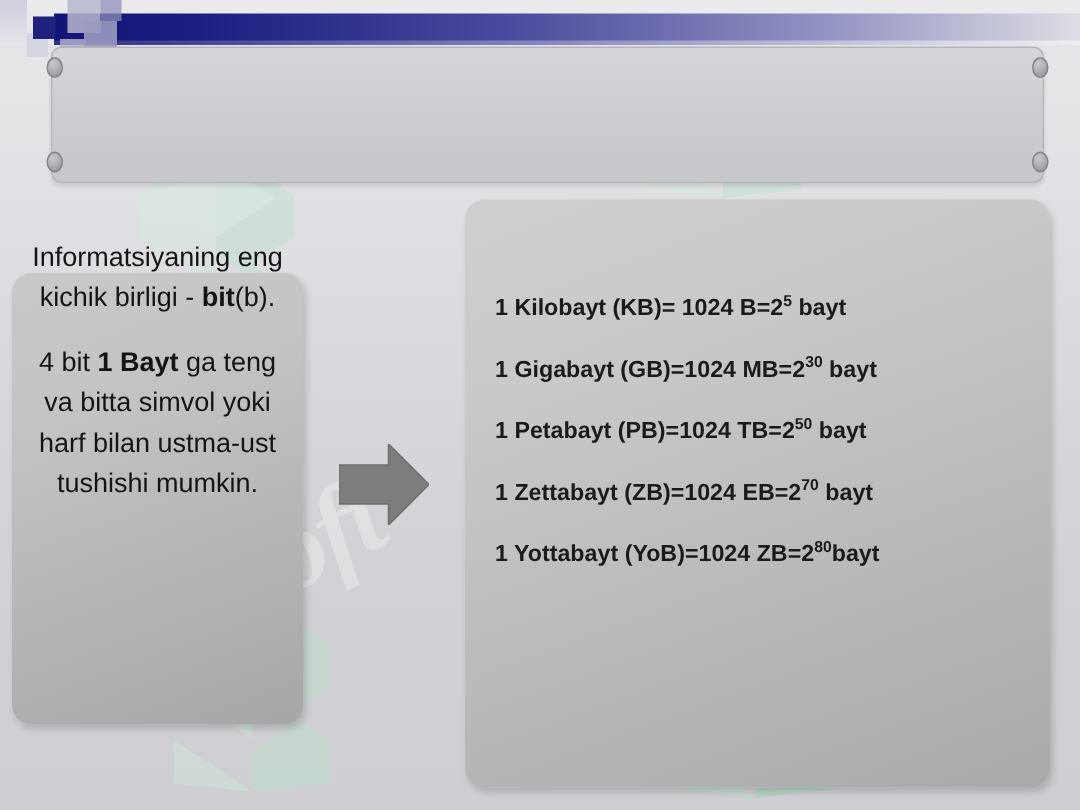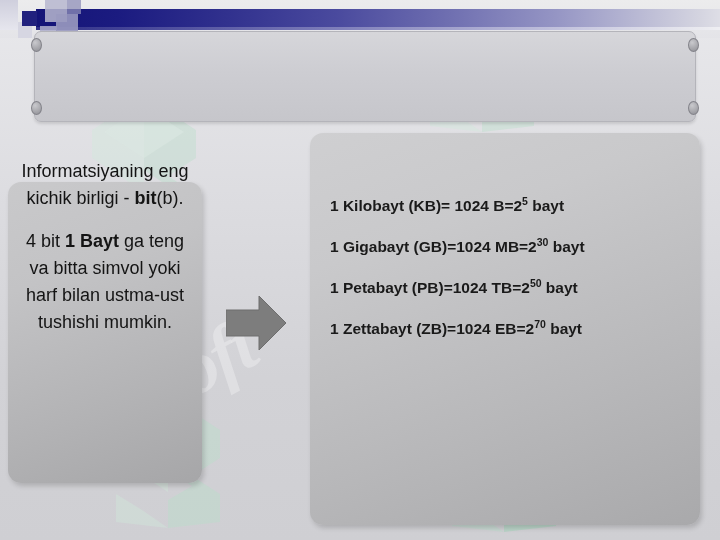--- a/index.html
+++ b/index.html
@@ -224,16 +224,17 @@
       <path d="M0 14 L33 14 L33 0 L60 27 L33 54 L33 40 L0 40 Z" fill="none" stroke="#6e6e6e" stroke-width="1"></path>
     </svg>
   </div>
 
   <div class="card right-card">
     <div class="unit-list">
       <div class="unit-line"><span>1 Kilobayt (KB)= 1024 B=2</span><sup>5</sup><span> bayt</span></div>
       <div class="unit-line"><span>1 Gigabayt (GB)=1024 MB=2</span><sup>30</sup><span> bayt</span></div>
       <div class="unit-line"><span>1 Petabayt (PB)=1024 TB=2</span><sup>50</sup><span> bayt</span></div>
       <div class="unit-line"><span>1 Zettabayt (ZB)=1024 EB=2</span><sup>70</sup><span> bayt</span></div>
+      <div class="unit-line"><span>1 Yottabayt (YoB)=1024 ZB=2</span><sup>80</sup><span>bayt</span></div>
     </div>
   </div>
 
 </div>
 
 </body></html>

